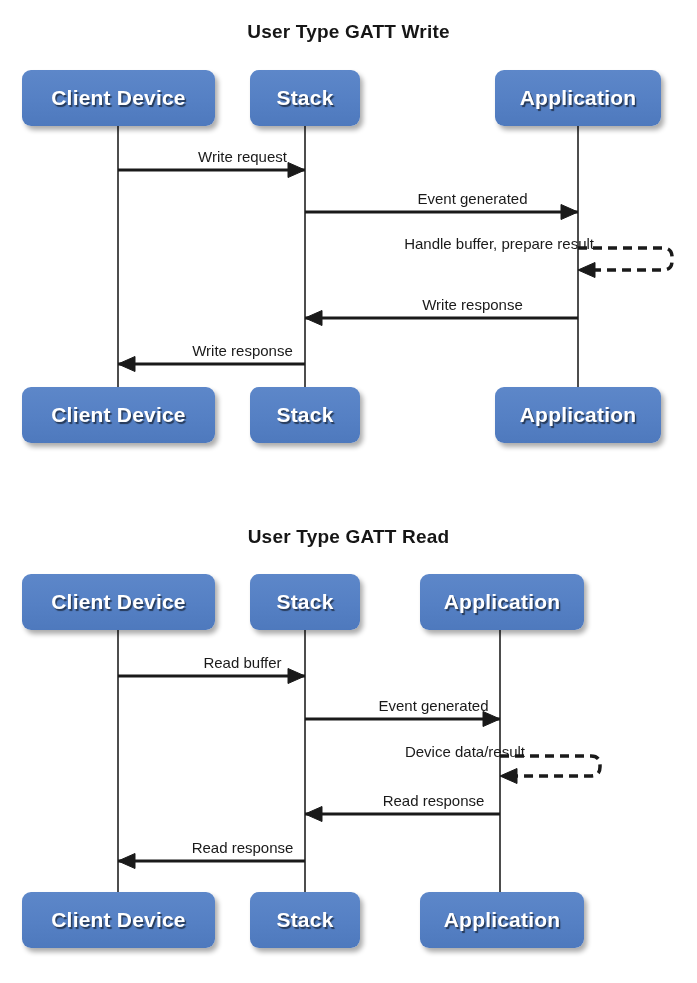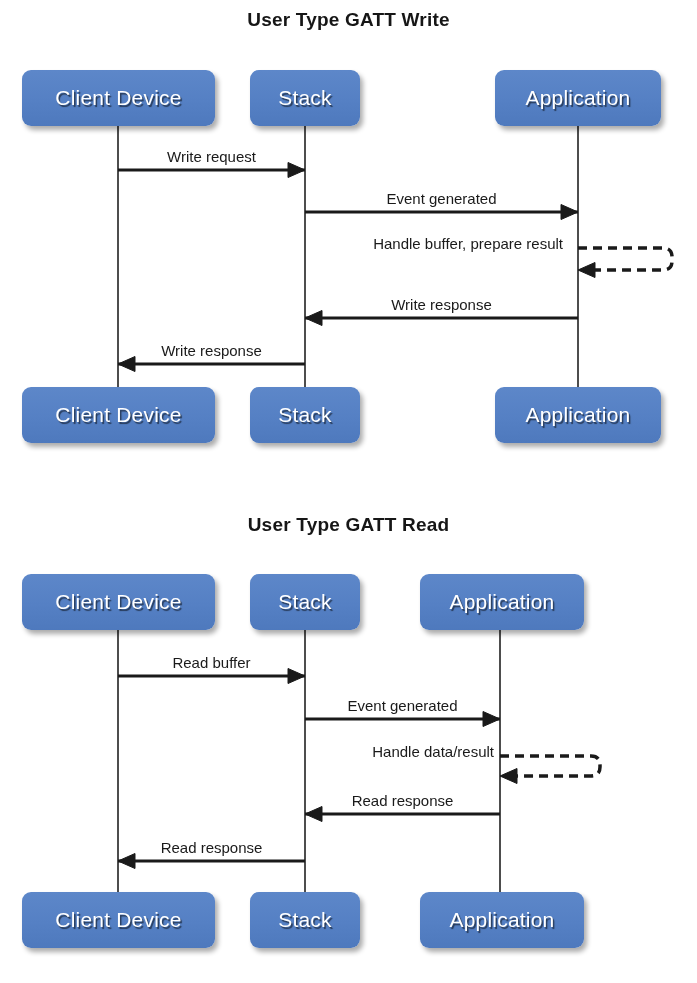--- a/index.html
+++ b/index.html
@@ -32,20 +32,21 @@
   .diagram-title {
     position: absolute;
     left: 0;
     width: 697px;
     text-align: center;
     font-size: 19px;
     font-weight: bold;
     letter-spacing: 0.2px;
     color: #161616;
     white-space: nowrap;
+    margin-top: 12px;
   }
   #title-write { top: 9px; }
   #title-read  { top: 30px; }
 
   svg.canvas {
     position: absolute;
     left: 0;
     top: 0;
     overflow: visible;
   }
@@ -57,34 +58,35 @@
     background: linear-gradient(180deg, #5d87c9 0%, #5580c4 55%, #4e79bd 100%);
     border-radius: 9px;
     box-shadow: 3px 4px 5px rgba(0,0,0,0.33);
     display: flex;
     align-items: center;
     justify-content: center;
   }
   .node-label {
     color: #ffffff;
     font-size: 21px;
-    font-weight: normal;
+    font-weight: bold;
     letter-spacing: 0.2px;
     text-shadow: 1.5px 1.5px 1px rgba(0,0,0,0.55);
     white-space: nowrap;
     user-select: none;
   }
   .msg-label {
     position: absolute;
     font-size: 15px;
     font-weight: normal;
     color: #1a1a1a;
     white-space: nowrap;
     transform: translate(-50%, -100%);
     user-select: none;
+    margin-left: 31px;
   }
 </style>
 </head>
 <body>
 
 <div class="page">
 
   <section class="diagram" id="diagram-write">
     <div class="diagram-title" id="title-write">User Type GATT Write</div>
     <svg class="canvas" id="svg-write" width="697" height="470">
@@ -177,18 +179,18 @@
         <span class="node-label">Client Device</span>
       </div>
       <div class="node-box" style="left: 250px; top: 408px; width: 110px; height: 56px;">
         <span class="node-label">Stack</span>
       </div>
       <div class="node-box" style="left: 420px; top: 408px; width: 164px; height: 56px;">
         <span class="node-label">Application</span>
       </div>
       <div class="msg-label" style="left: 211.5px; top: 187px;">Read buffer</div>
       <div class="msg-label" style="left: 402.5px; top: 230px;">Event generated</div>
-      <div class="msg-label" style="left: 494px; top: 276px; transform: translate(-100%, -100%);">Handle data/result</div>
+      <div class="msg-label" style="left: 494px; top: 276px; transform: translate(-100%, -100%);">Device data/result</div>
       <div class="msg-label" style="left: 402.5px; top: 325px;">Read response</div>
       <div class="msg-label" style="left: 211.5px; top: 372px;">Read response</div>
     </section>
 
 </div>
 
 </body></html>

